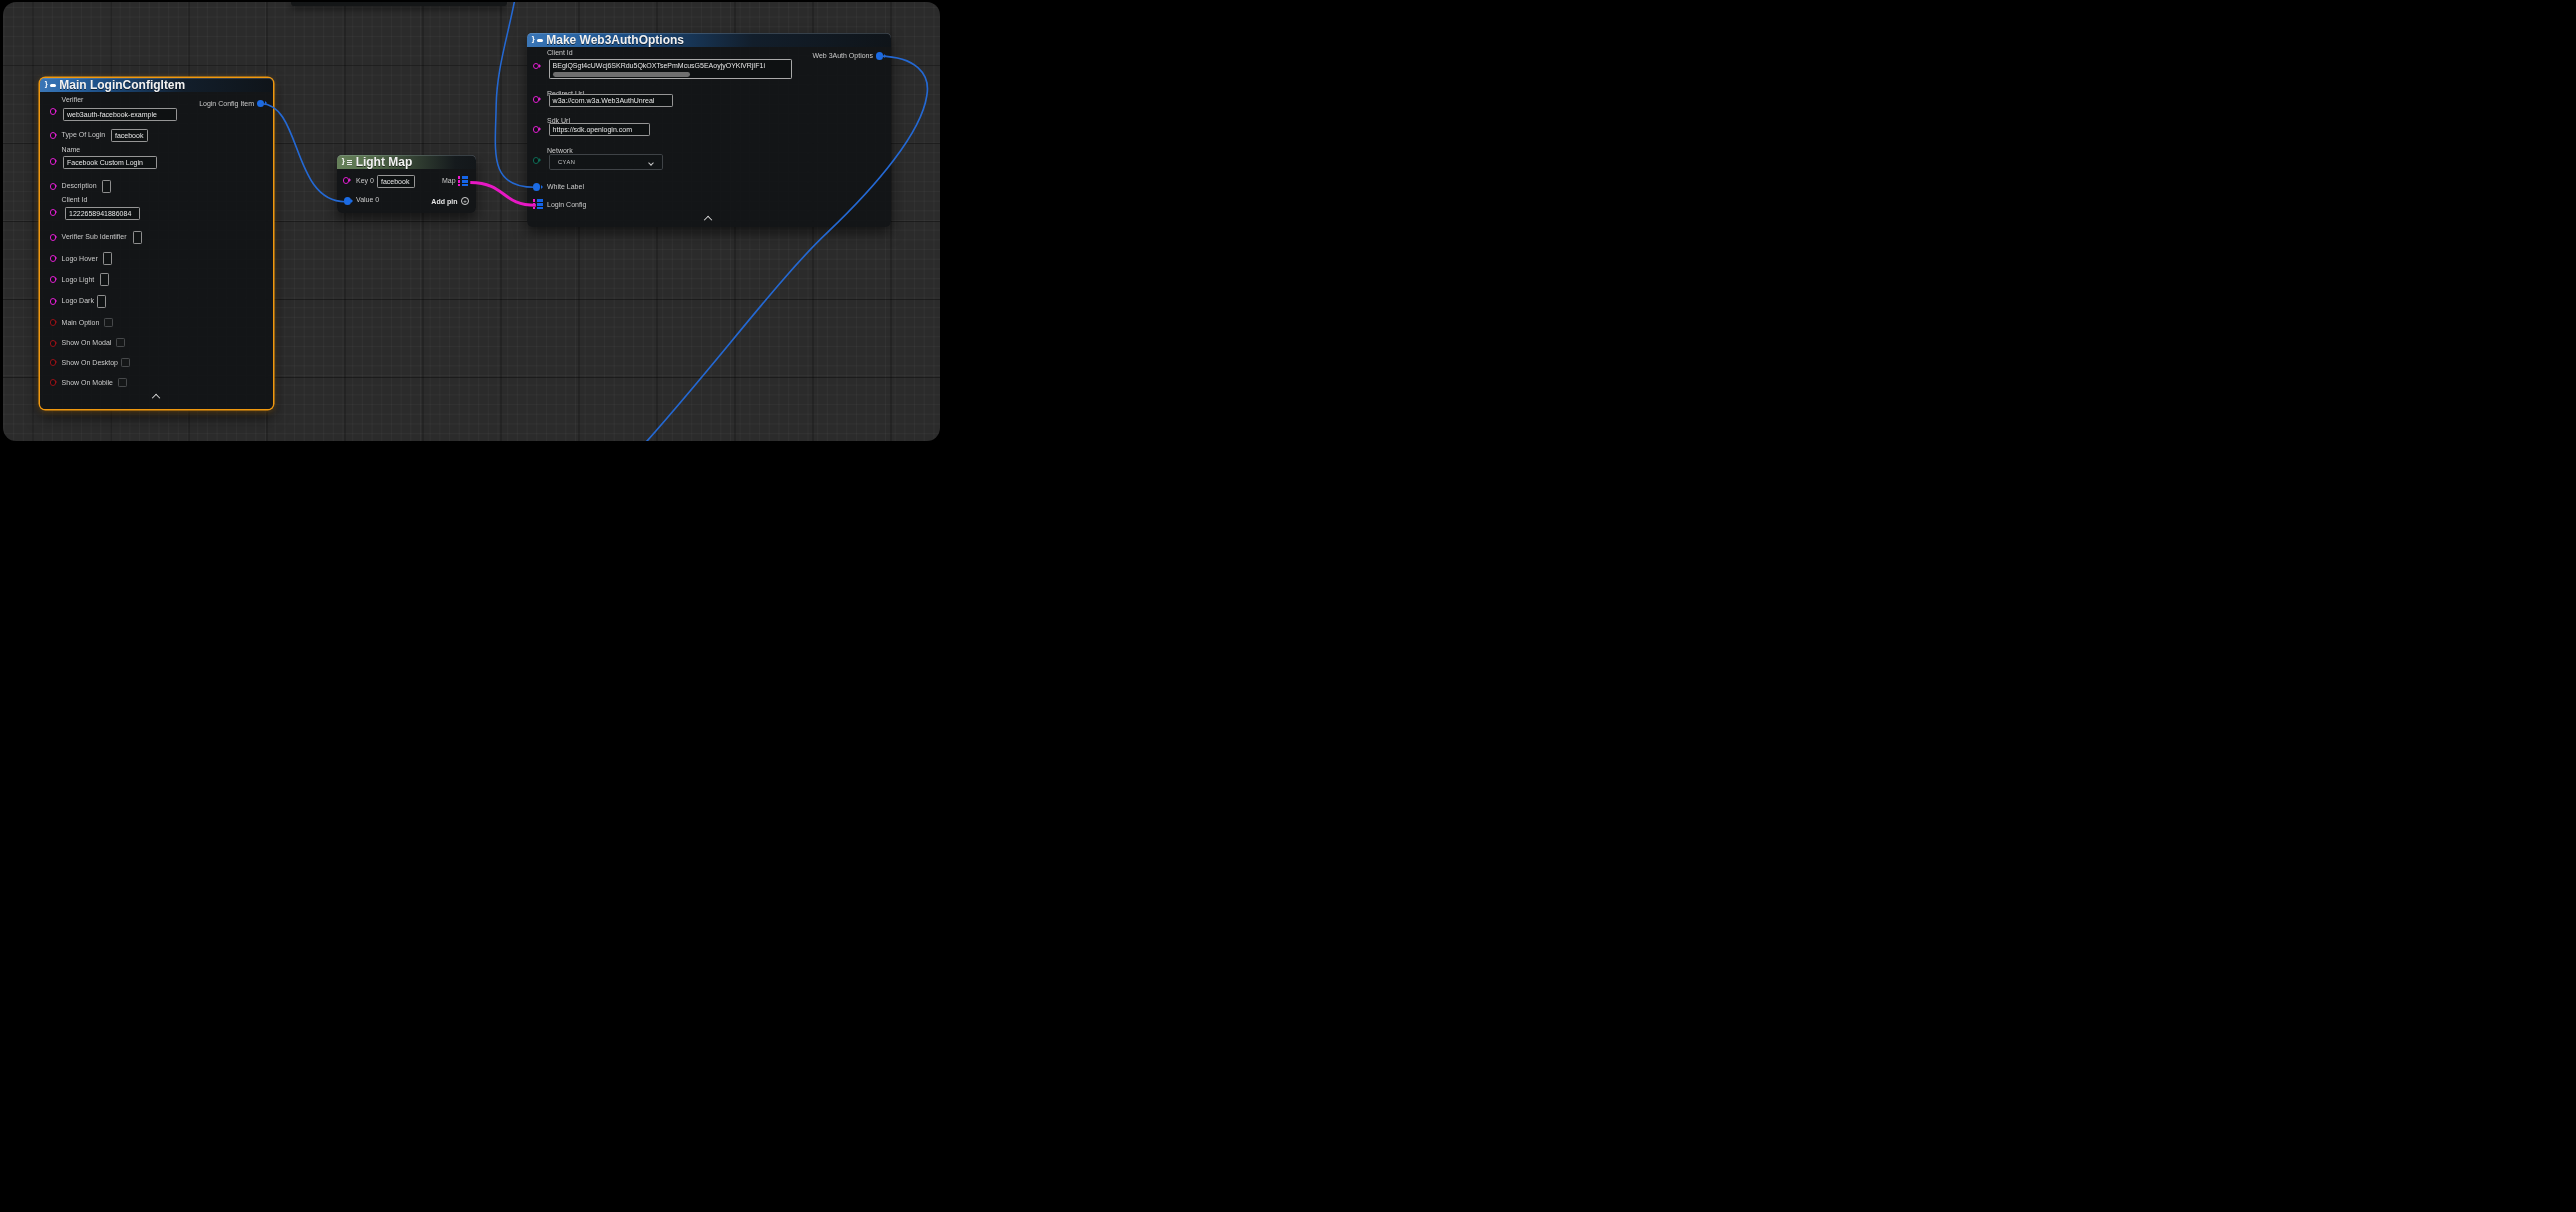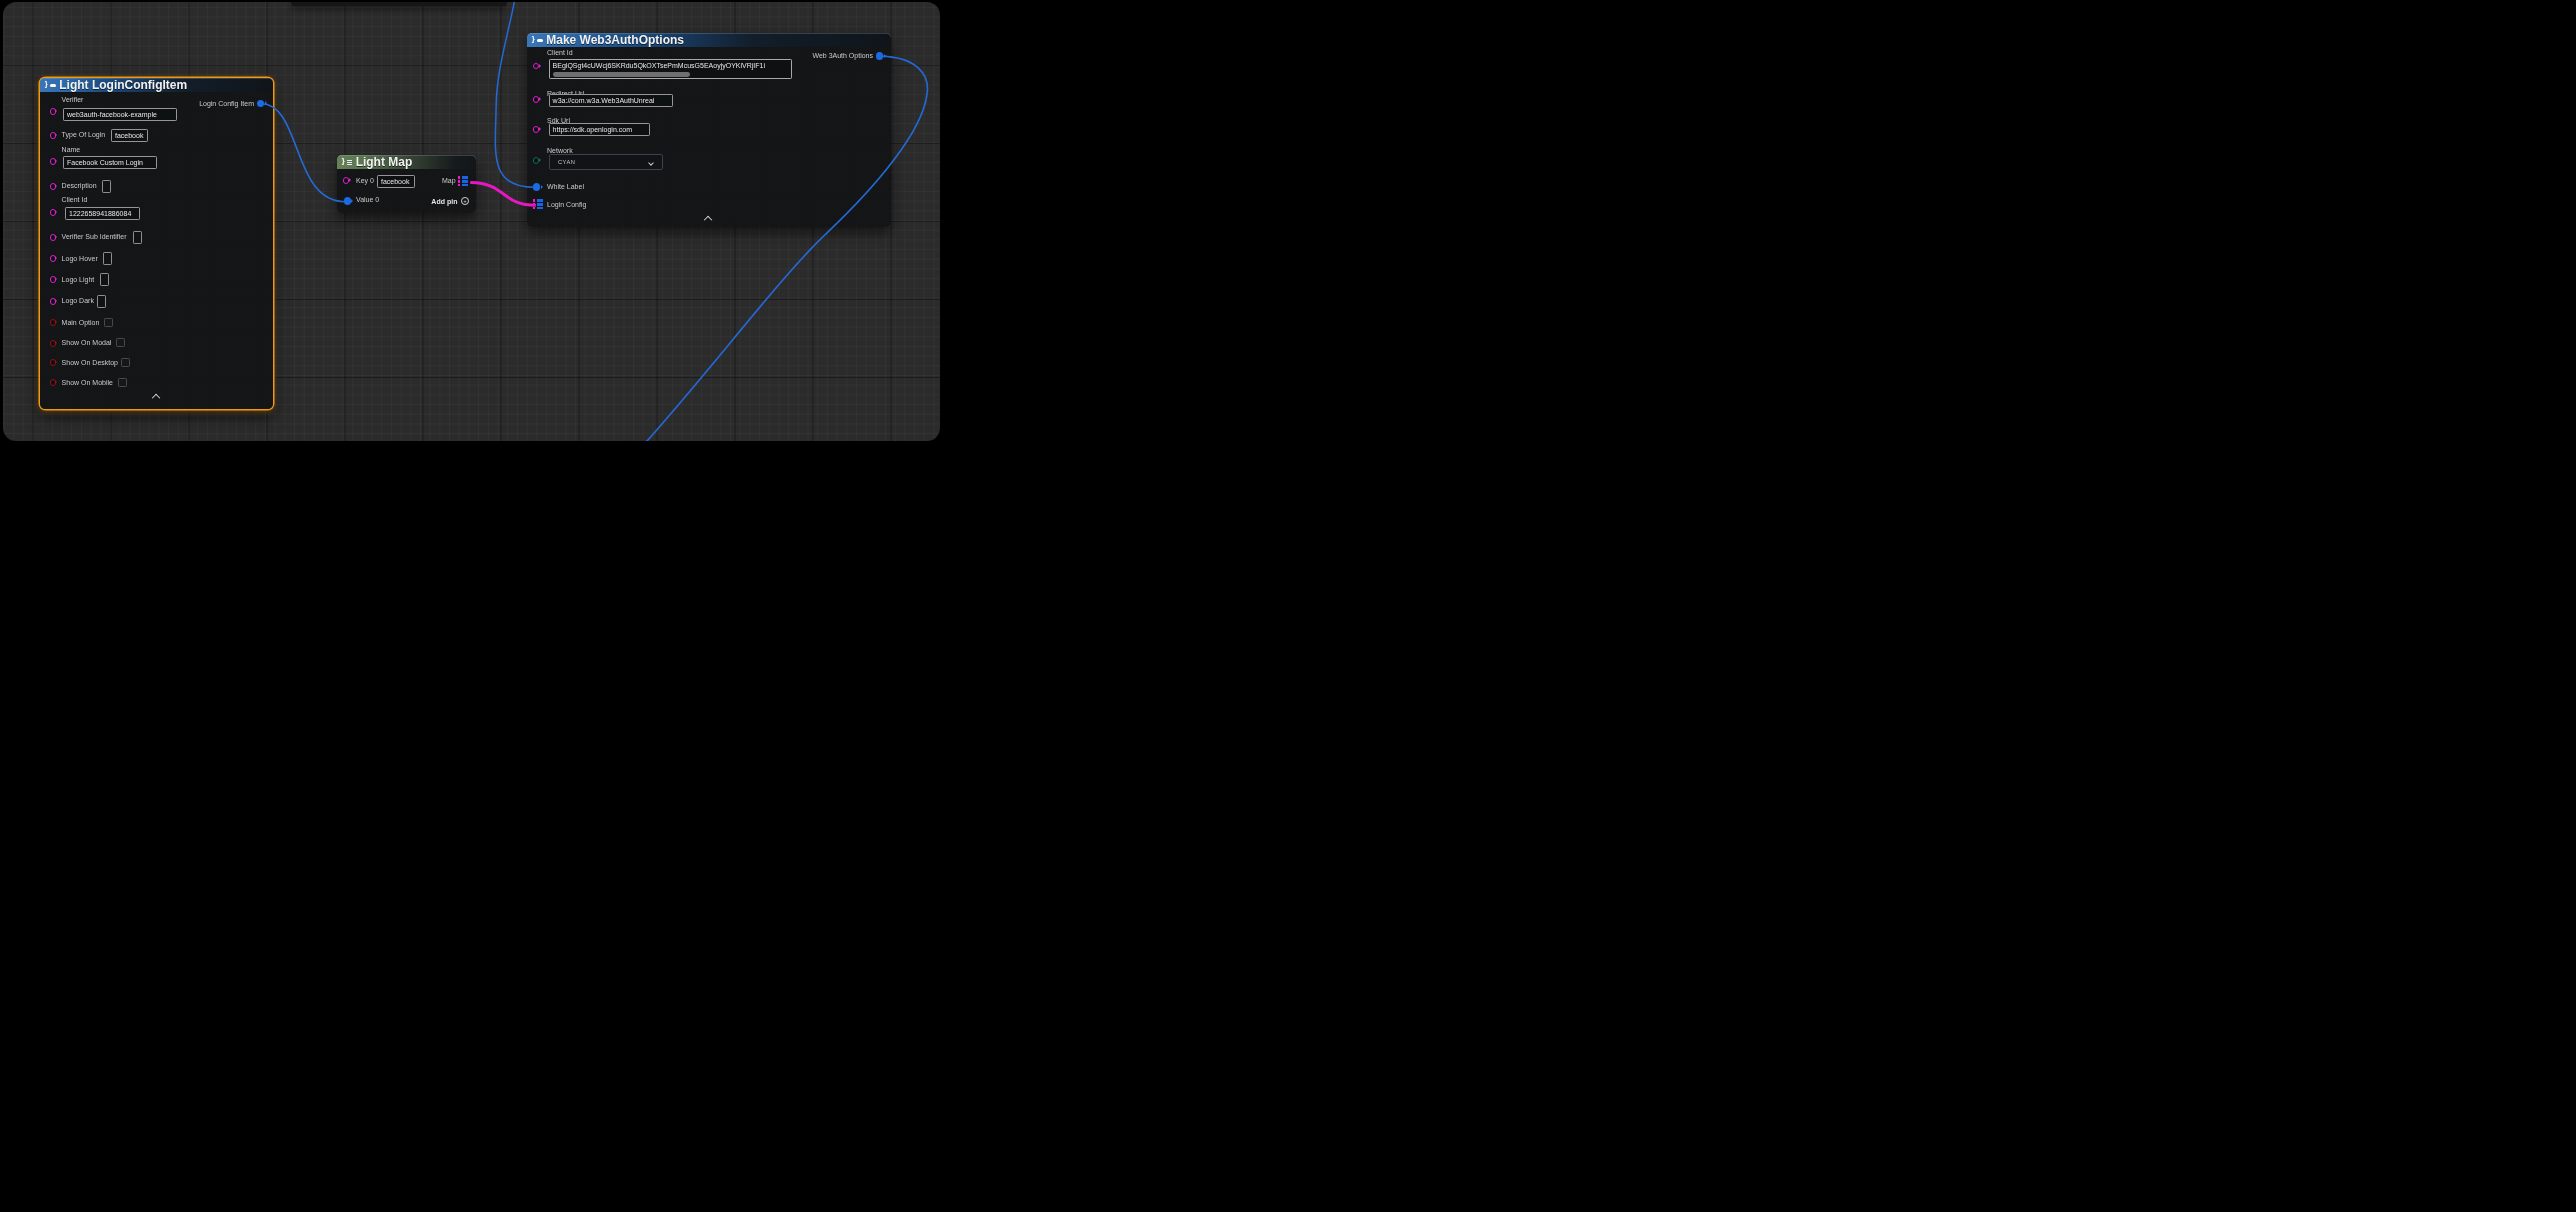--- a/index.html
+++ b/index.html
@@ -68,21 +68,21 @@
 
 <div id="stage">
 <div id="canvas">
 
   <div id="topNodeEdge"></div>
 
   <div class="node selected" style="left:37px;top:76px;width:233px;height:331px;">
     <div class="hdr struct">
       <span class="brace">}</span>
       <span class="pill"></span>
-      <span class="ttl">Light LoginConfigItem</span>
+      <span class="ttl">Main LoginConfigItem</span>
     </div>
 
     <span class="lbl" style="right:19px;top:21.6px;">Login Config Item</span>
     <span class="pin filled" style="--c:var(--struct);left:217px;top:21.6px;"></span>
 
     <span class="lbl" style="left:21.6px;top:17.4px;">Verifier</span>
     <span class="pin" style="--c:var(--str);left:9.6px;top:30px;"></span>
     <div class="tin" style="left:23px;top:30px;width:114px;">web3auth-facebook-example</div>
 
     <span class="pin" style="--c:var(--str);left:9.6px;top:54px;"></span>

